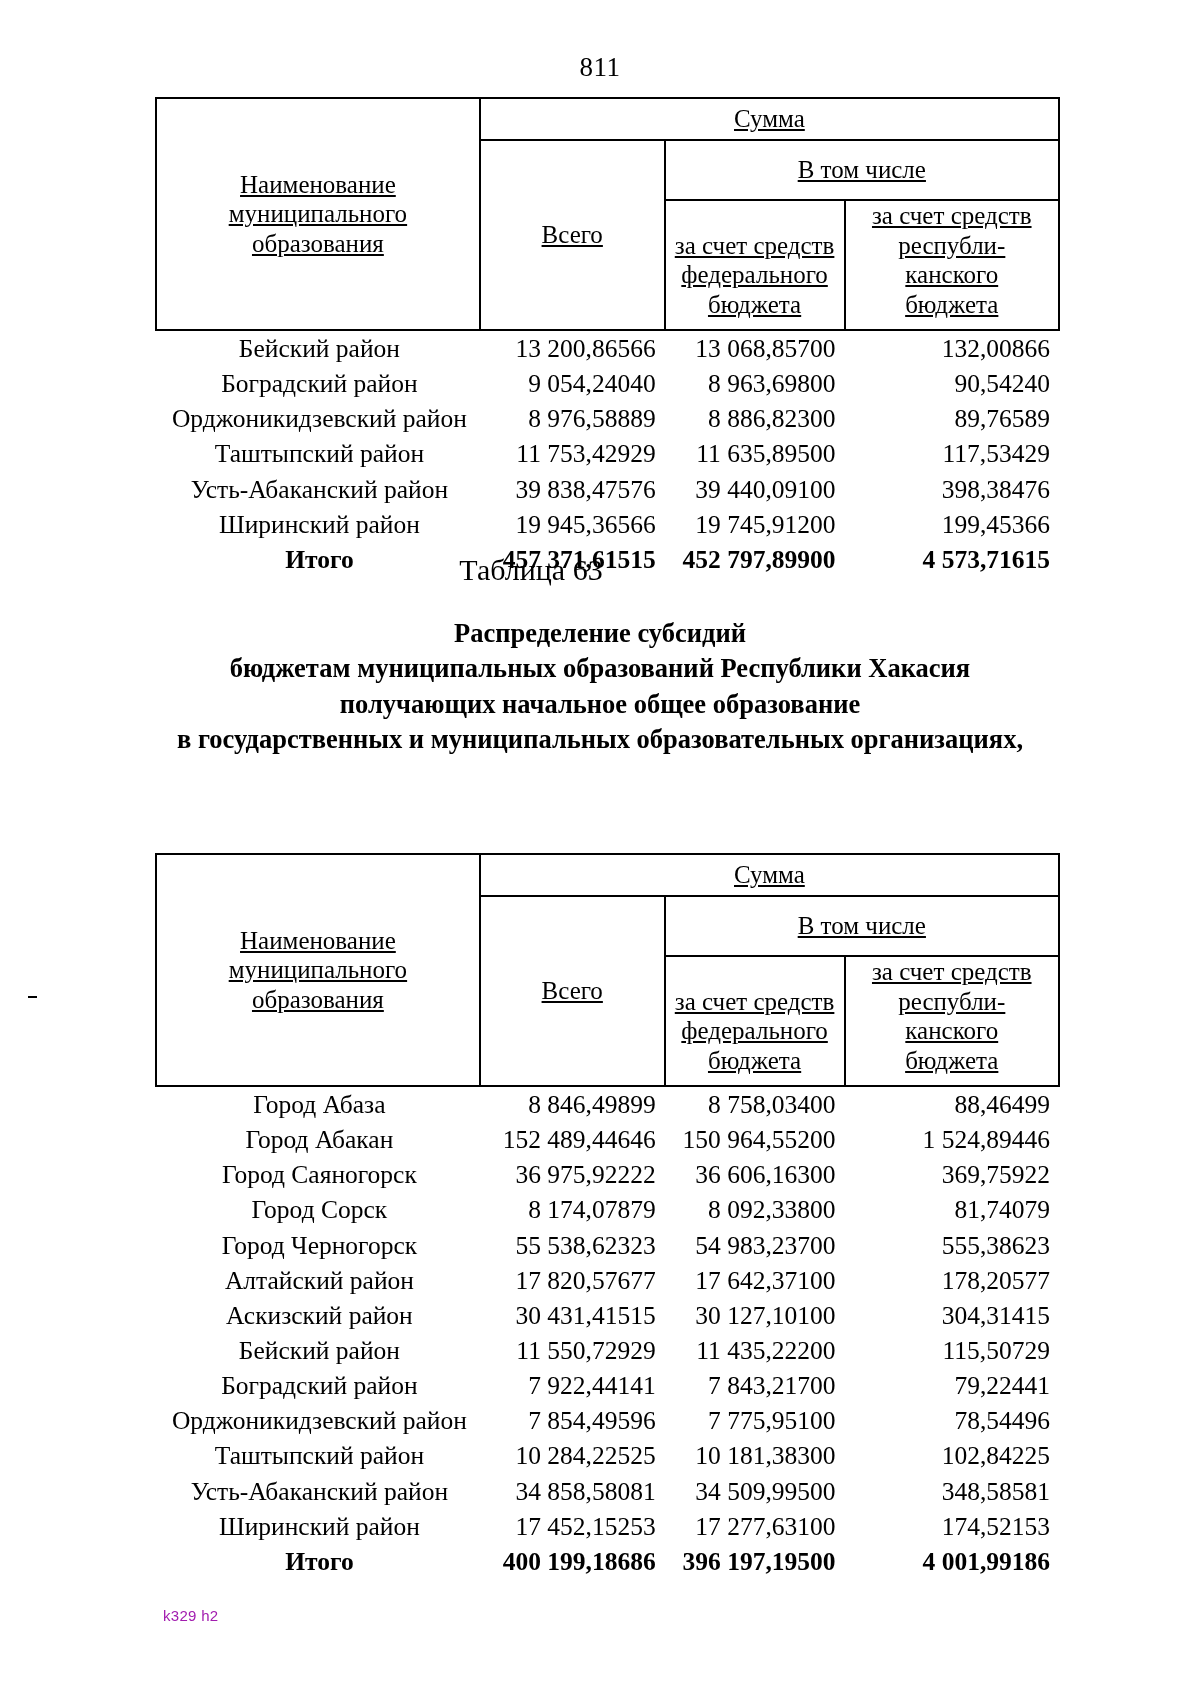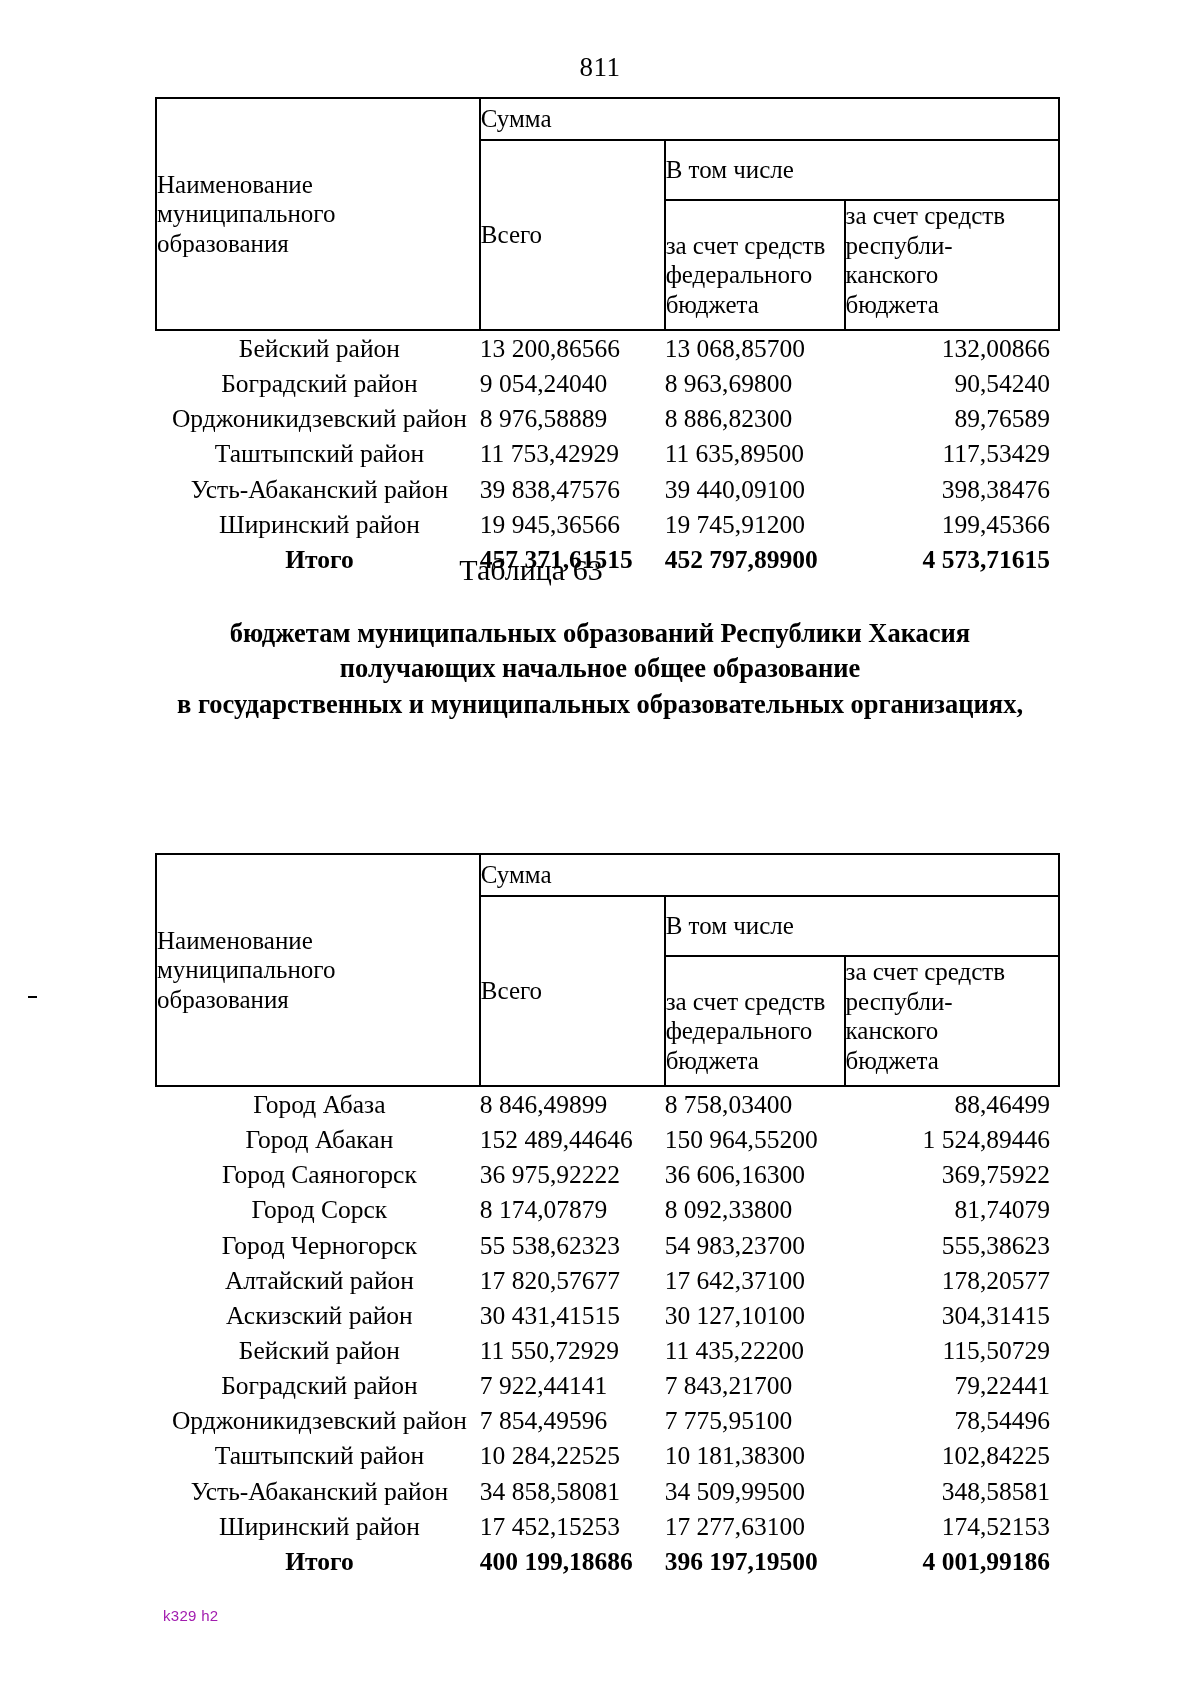--- a/index.html
+++ b/index.html
@@ -38,42 +38,43 @@
     border-collapse: collapse;
     table-layout: fixed;
     font-size: 25px;
   }
   .tbl td, .tbl th {
     padding: 0;
     vertical-align: middle;
     font-weight: normal;
   }
   .hdr-cell {
-    text-align: left;
+    text-align: center;
     line-height: 1.18;
     padding: 3px 4px;
+    text-decoration: underline;
   }
   .b-l { border-left: 2px solid #000; }
   .b-r { border-right: 2px solid #000; }
   .b-t { border-top: 2px solid #000; }
   .b-b { border-bottom: 2px solid #000; }
 
   .col-name  { width: 324px; }
   .col-total { width: 185px; }
   .col-fed   { width: 180px; }
   .col-rep   { width: 215px; }
 
   .data-row td {
     padding: 1px 0 1px 0;
     line-height: 1.30;
     font-size: 25.5px;
     white-space: nowrap;
   }
   .cell-name  { text-align: center; padding-left: 3px !important; }
-  .cell-num   { padding-right: 9px !important; }
+  .cell-num   { text-align: right; padding-right: 9px !important; }
   .cell-num-rep { text-align: right; padding-right: 9px !important; }
   .total-row td { font-weight: bold; }
 
   
   #table1-wrap {
     position: absolute;
     top: 97px;
     left: 155px;
     width: 905px;
   }
@@ -221,20 +222,21 @@
             <td class="cell-num">452 797,89900</td>
             <td class="cell-num-rep">4 573,71615</td>
           </tr>
         </tbody>
     </table>
   </div>
 
   <div class="table-label">Таблица 63</div>
 
   <div class="doc-title">
+    <div>Распределение субсидий</div>
     <div>бюджетам муниципальных образований Республики Хакасия</div>
     <div>получающих начальное общее образование</div>
     <div>в государственных и муниципальных образовательных организациях,</div>
   </div>
 
 
   <div class="left-tick"></div>
 
   <div id="table2-wrap">
     <table class="tbl">

